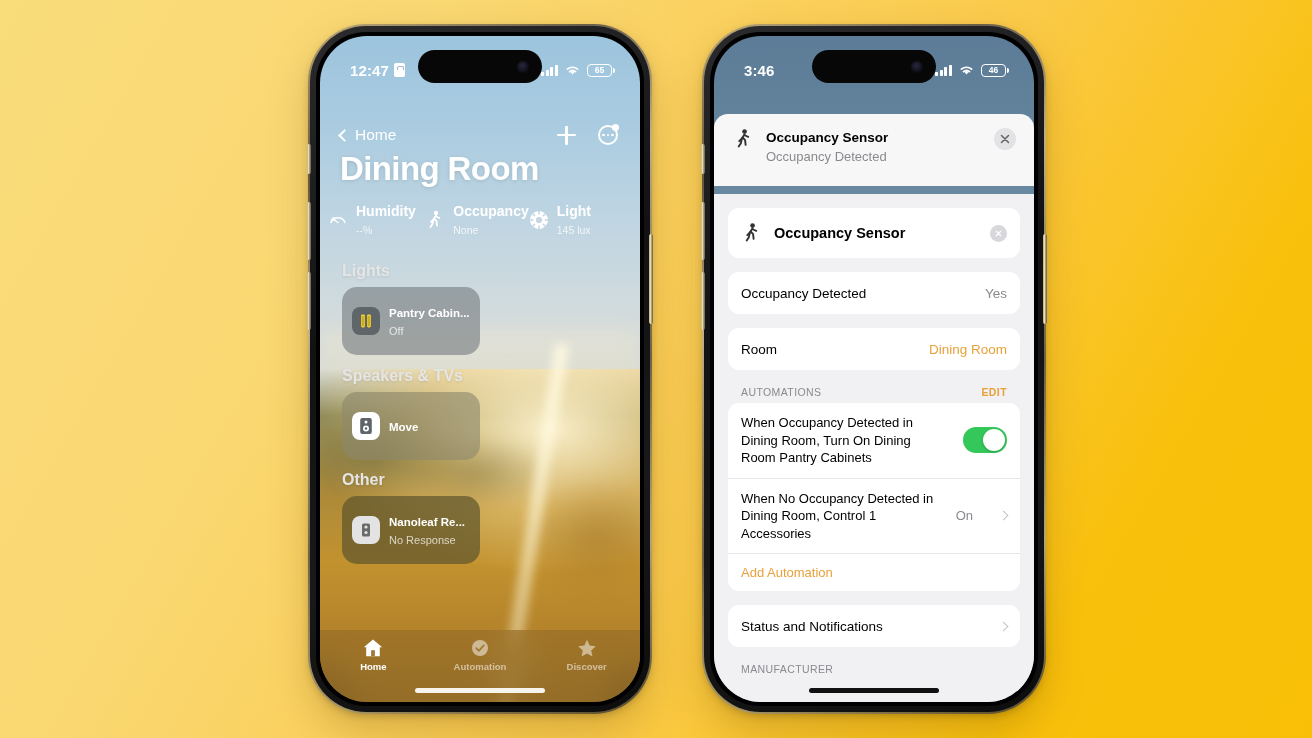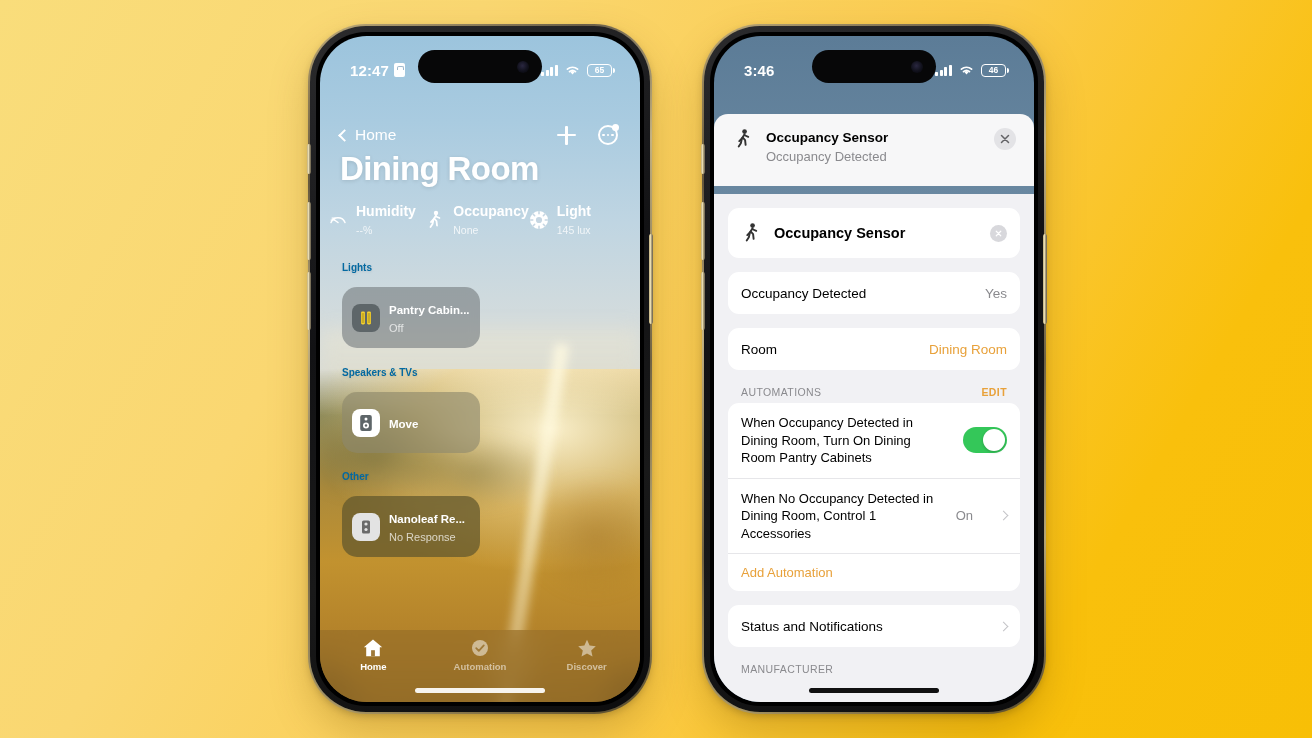--- a/index.html
+++ b/index.html
@@ -139,24 +139,24 @@
   .sensors{
     position:absolute; top:167px; left:8px; right:14px; height:34px; z-index:10;
     display:flex; align-items:center;
   }
   .sensor{ display:flex; align-items:center; gap:8px; flex:1; }
   .sensor .ic{ width:20px; height:20px; flex:none; display:flex; align-items:center; justify-content:center; }
   .sensor .tx{ line-height:1.12; }
   .sensor .nm{ color:#fff; font-size:14px; font-weight:700; }
   .sensor .vl{ color:rgba(255,255,255,.78); font-size:10.5px; font-weight:500; }
 
-  .sec-head{ position:absolute; left:22px; color:#0369a1; font-size:10px; font-weight:700;
+  .sec-head{ position:absolute; left:22px; color:#e5e5e5; font-size:16px; font-weight:700;
              z-index:10; text-shadow:0 1px 3px rgba(0,0,0,.1);}
   .acc-tile{
-    position:absolute; left:22px; width:138px; height:61px; border-radius:15px;
+    position:absolute; left:22px; width:138px; height:68px; border-radius:15px;
     display:flex; align-items:center; gap:9px; padding:0 10px; z-index:10;
     backdrop-filter:blur(6px);
   }
   .acc-tile .tico{ width:28px; height:28px; border-radius:8px; flex:none;
                    display:flex; align-items:center; justify-content:center; }
   .acc-tile .tname{ color:#fff; font-size:11.5px; font-weight:700; line-height:1.25;
                     white-space:nowrap; overflow:hidden; }
   .acc-tile .tstate{ color:rgba(255,255,255,.72); font-size:11px; line-height:1.25; }
 
   .tabbar{

